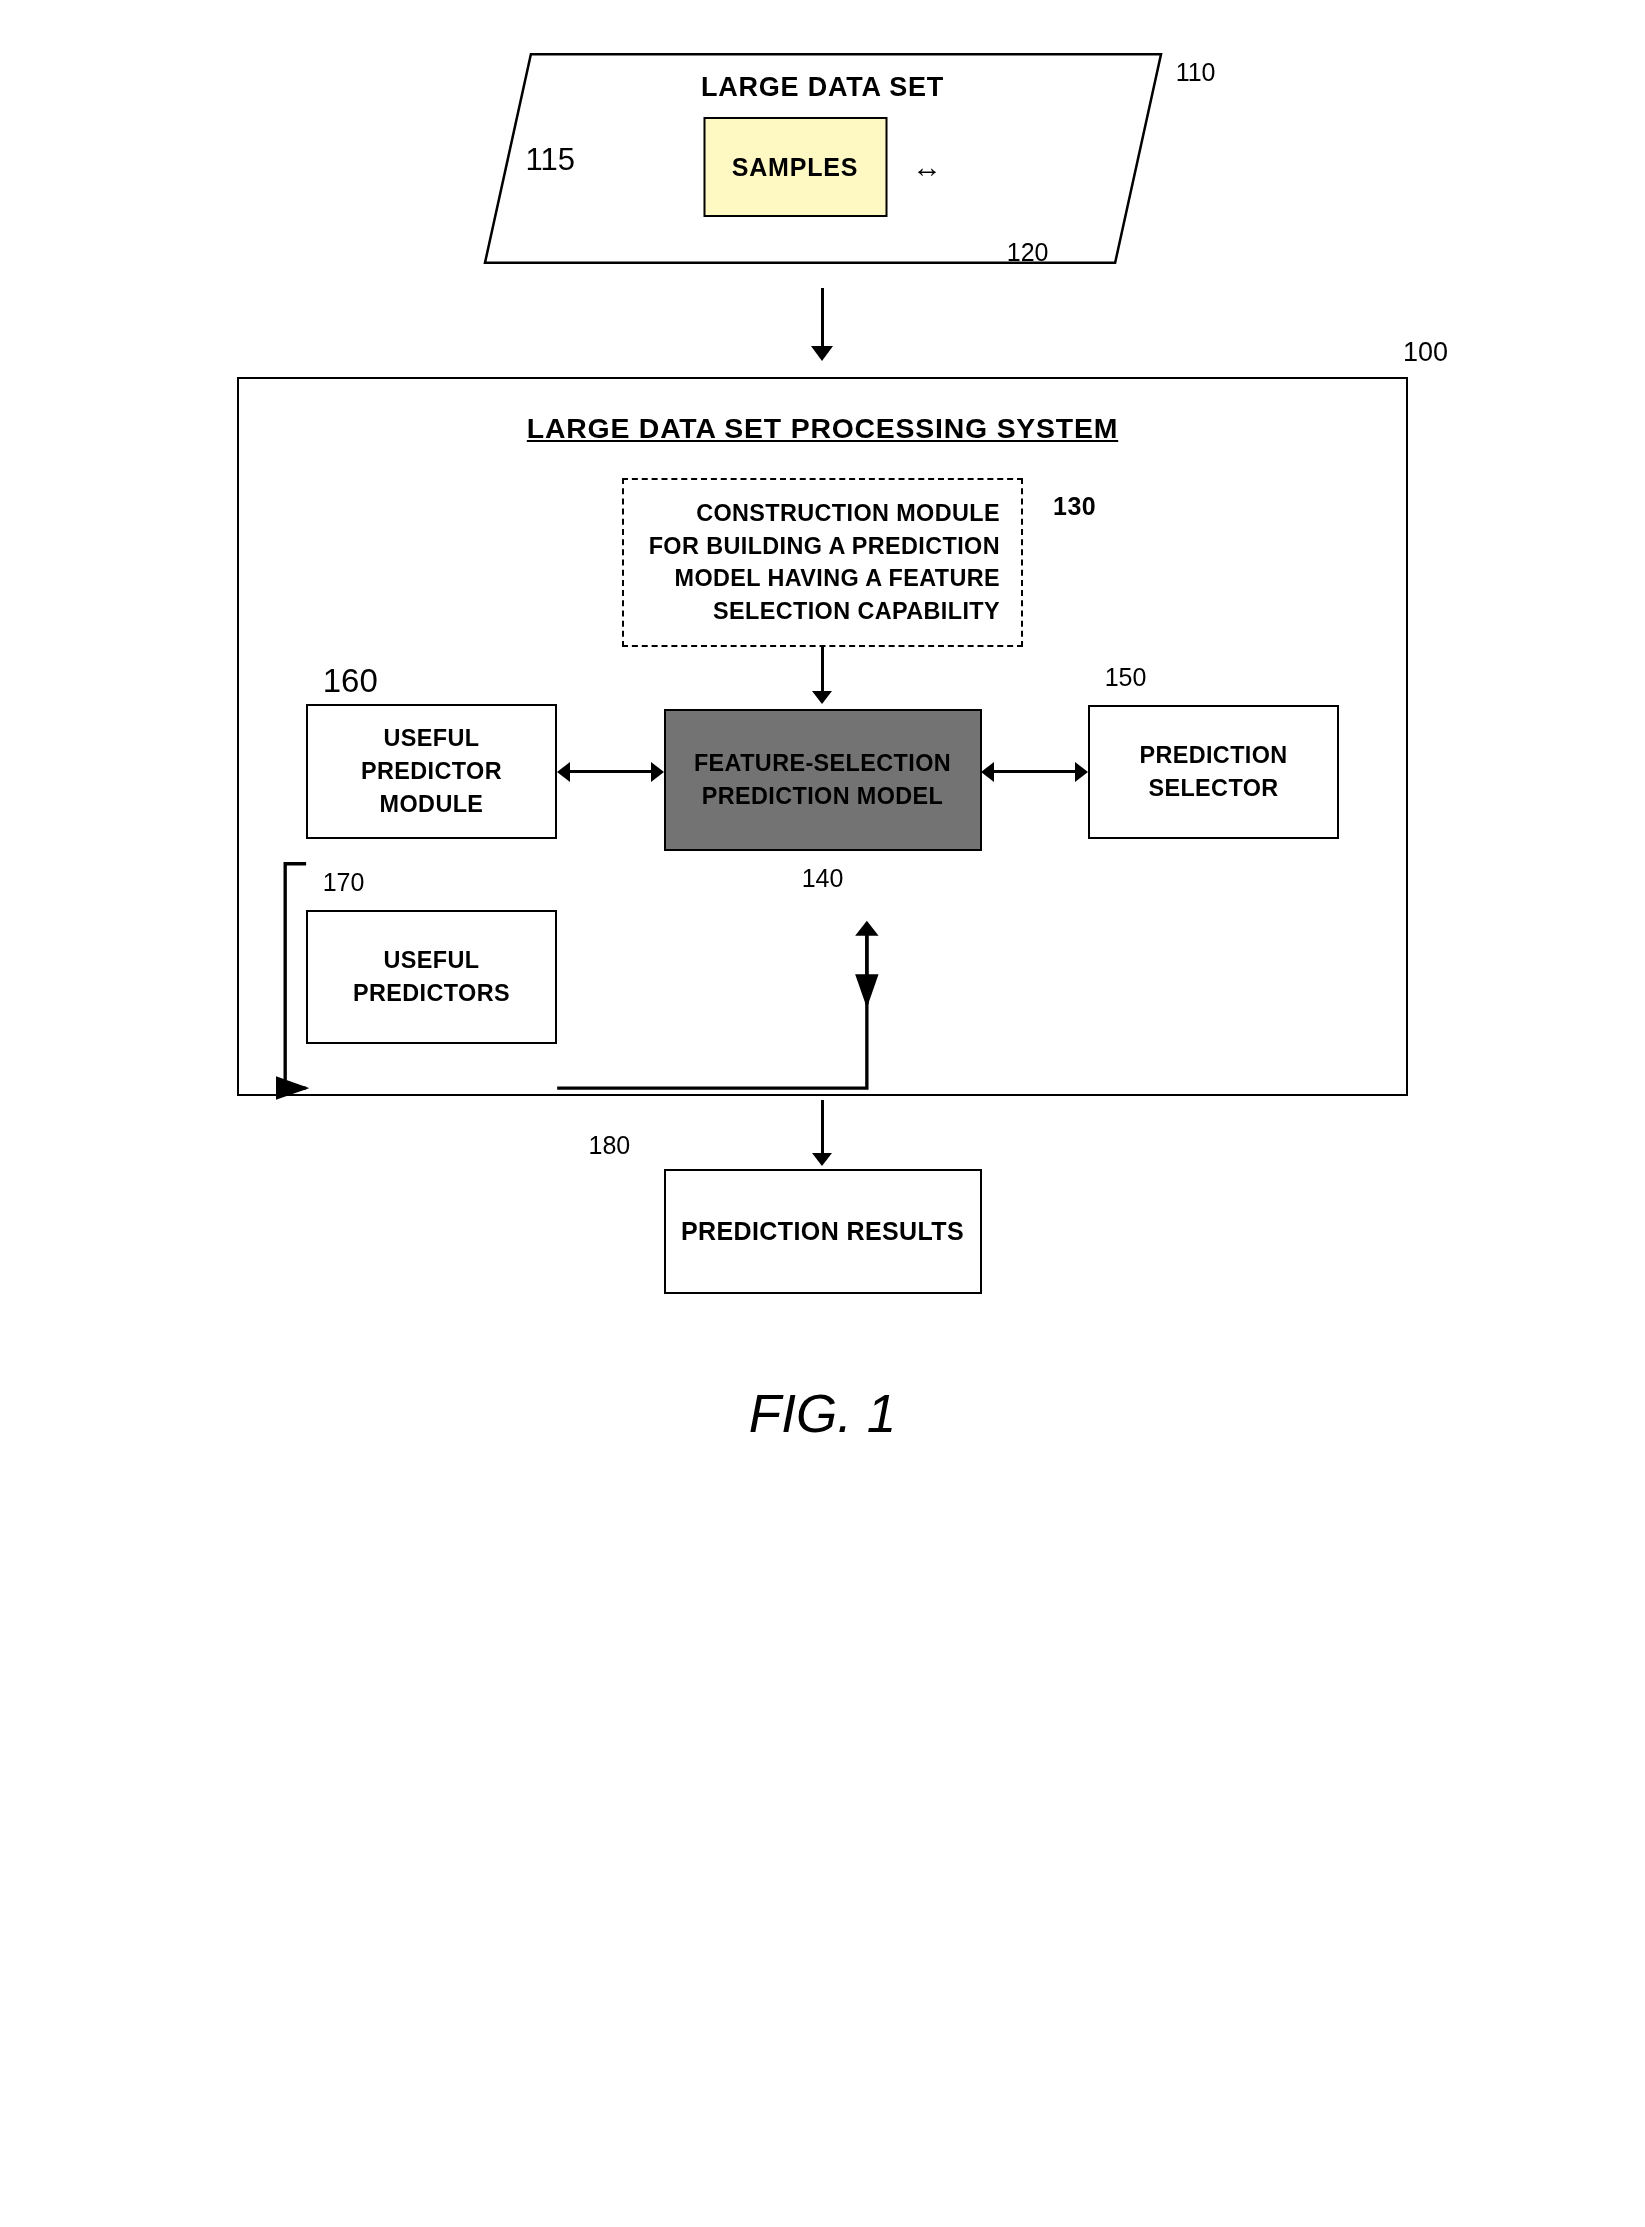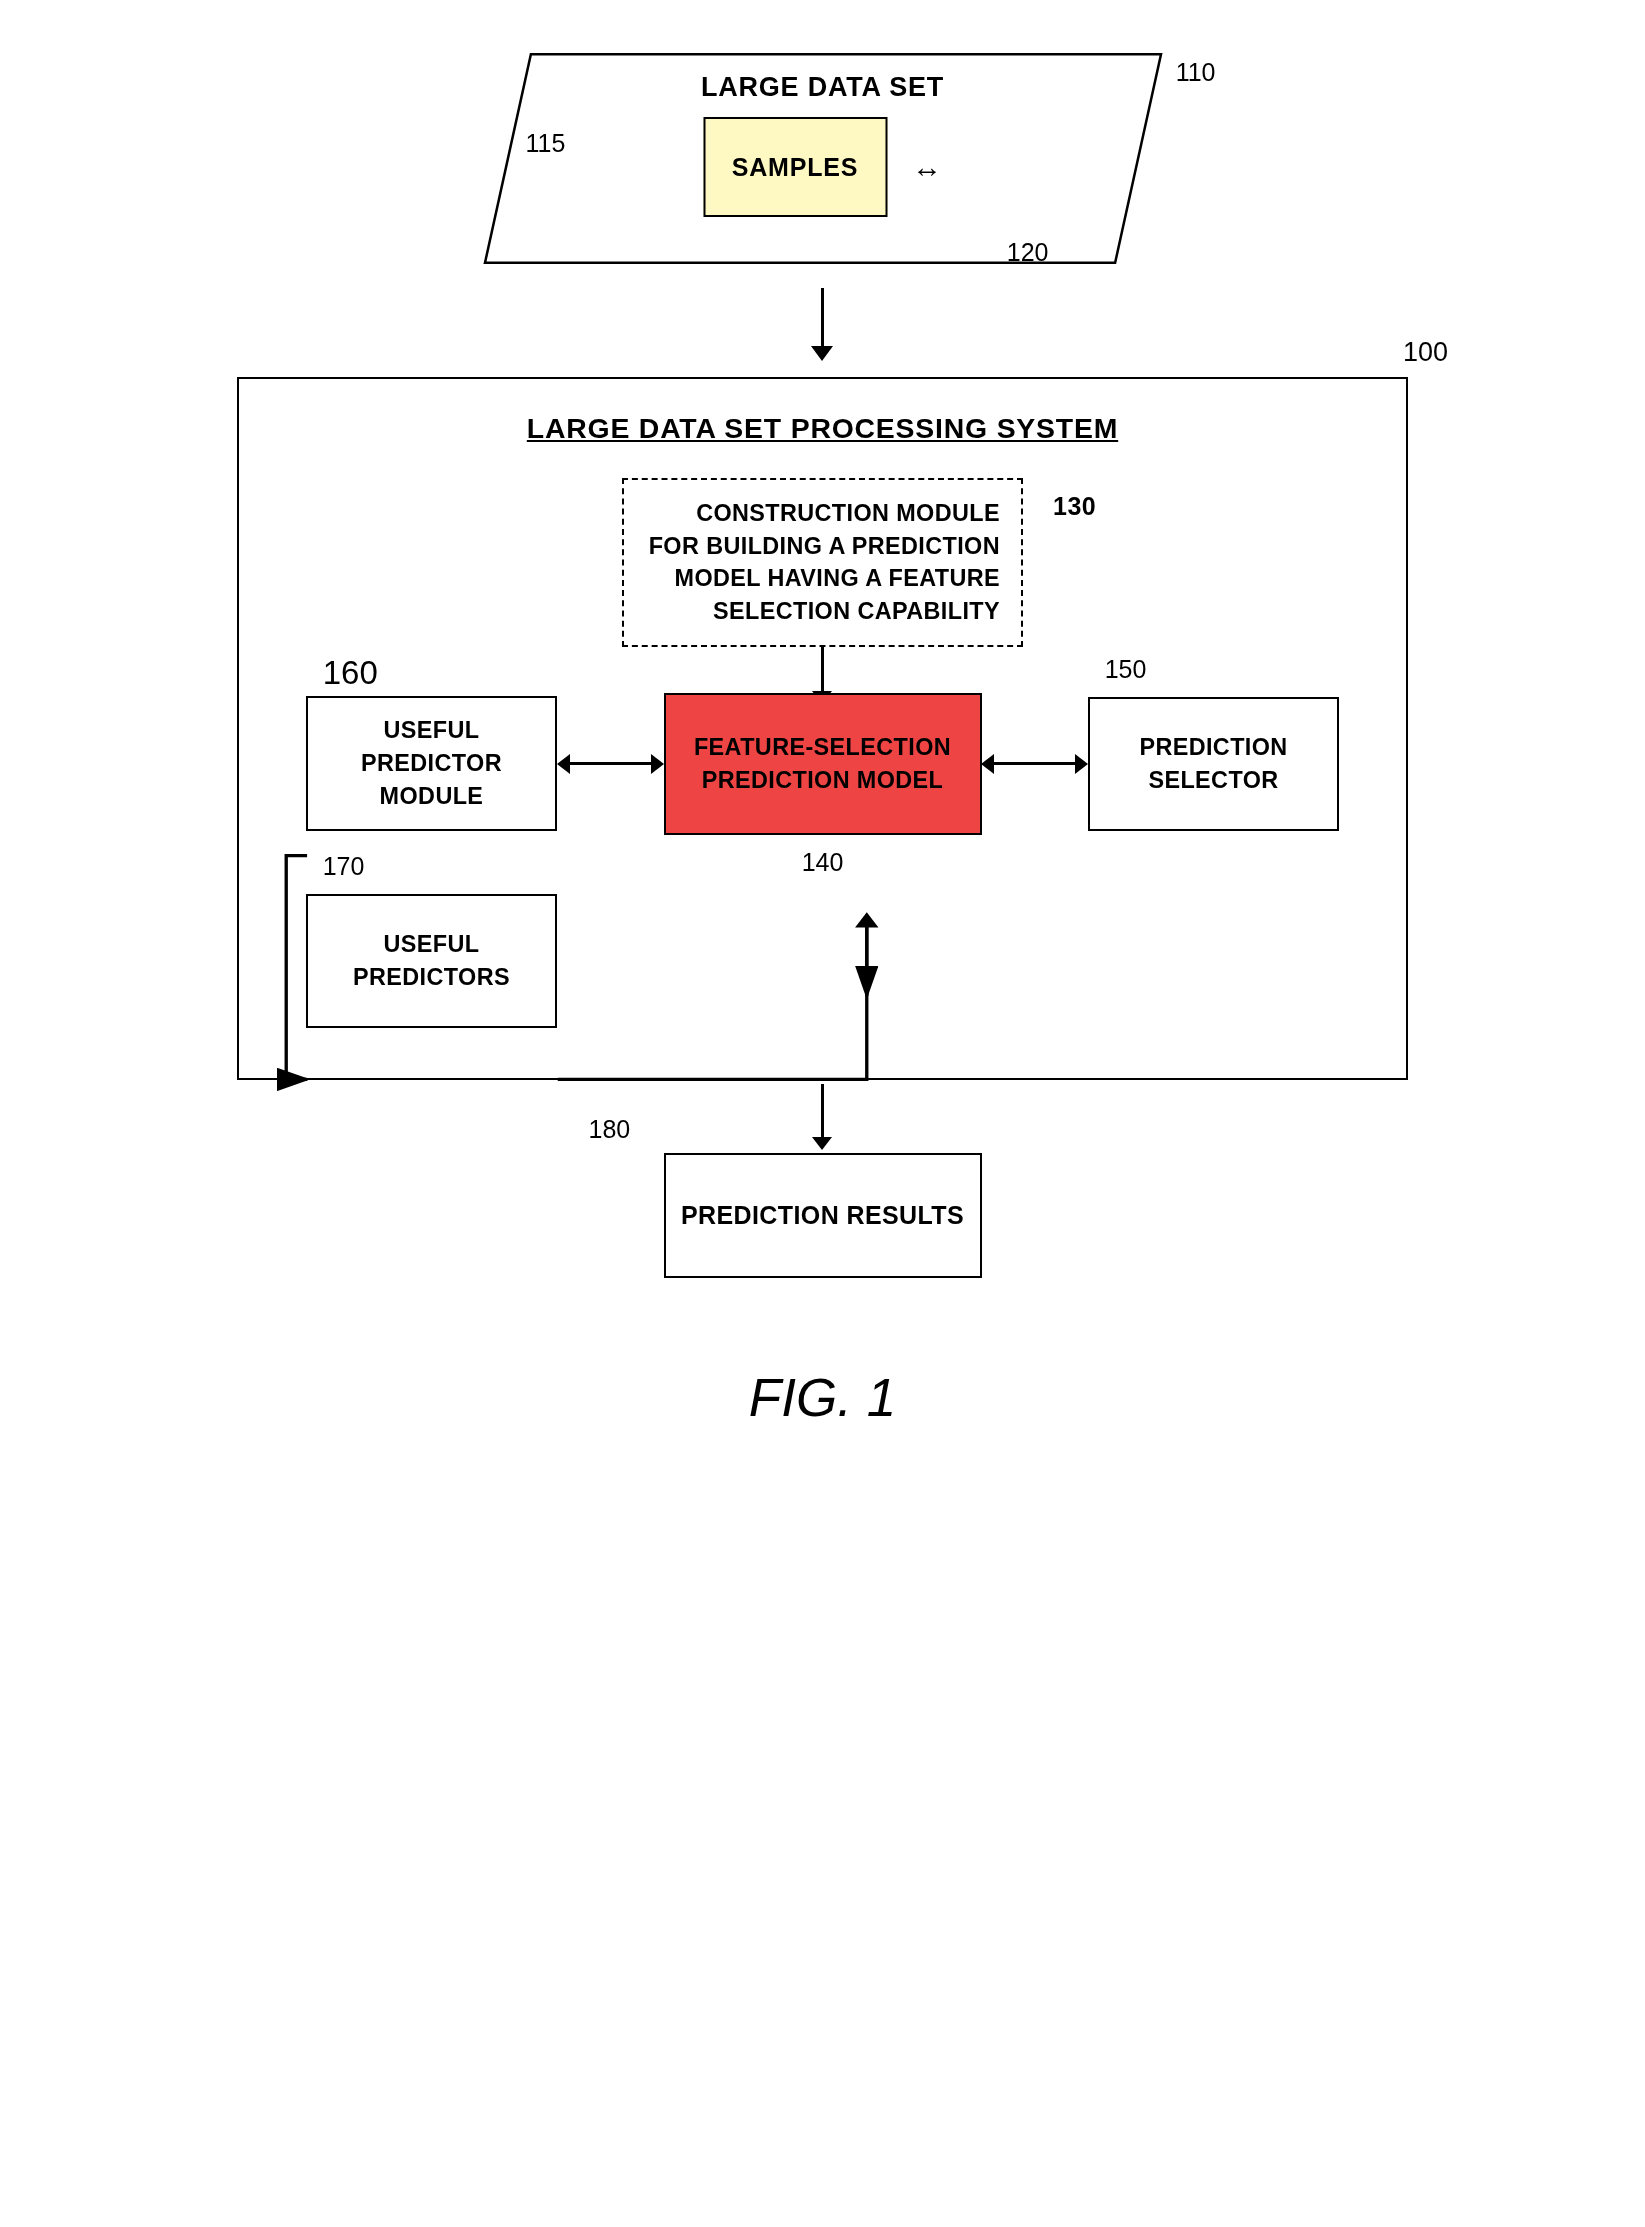--- a/index.html
+++ b/index.html
@@ -51,23 +51,23 @@
 
     .label-110 {
       position: absolute;
       top: 8.4px;
       right: -50px;
       font-size: 25px;
     }
 
     .label-115 {
       position: absolute;
-      top: 79px;
+      top: 92px;
       left: 46px;
-      font-size: 25px;
+      font-size: 31px;
     }
 
     .label-120 {
       position: absolute;
       bottom: 16.7px;
       right: 117px;
       font-size: 25px;
     }
 
     .samples-features-row {
@@ -177,33 +177,34 @@
       text-align: center;
       font-size: 23.4px;
       font-weight: bold;
       letter-spacing: 0.4px;
       line-height: 1.4;
       position: relative;
     }
 
     .box-feature-selection {
       border: 2.5px solid #000;
-      background: #ef4444;
+      background: #737373;
       width: 318px;
       min-height: 142px;
       padding: 16.7px 16.7px;
       display: flex;
       align-items: center;
       justify-content: center;
       text-align: center;
       font-size: 23.4px;
       font-weight: bold;
       letter-spacing: 0.4px;
       line-height: 1.4;
       position: relative;
+      margin-top: 16px;
     }
 
     .label-140 {
       position: absolute;
       bottom: -42px;
       left: 50%;
       transform: translateX(-50%);
       font-size: 25px;
       white-space: nowrap;
     }

